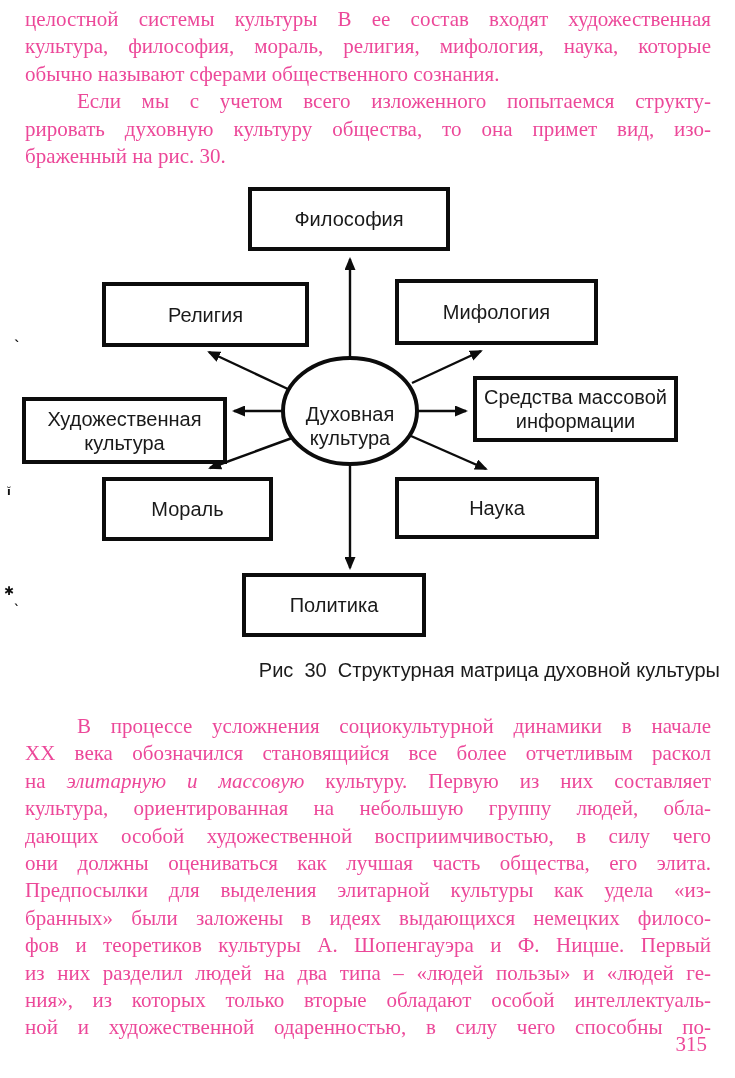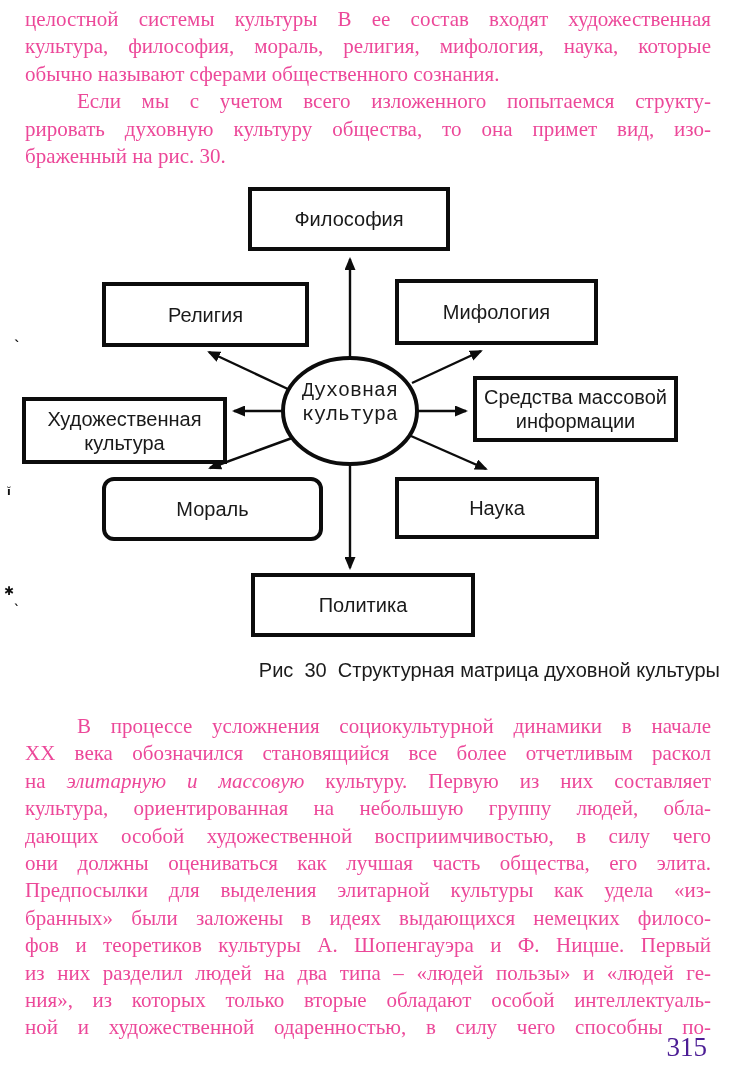--- a/index.html
+++ b/index.html
@@ -39,21 +39,21 @@
   #figure-caption{
     position:absolute;left:0;top:656px;width:720px;height:28px;line-height:28px;
     text-align:right;white-space:pre;
     font-family:"Liberation Sans","DejaVu Sans",sans-serif;
     font-size:20px;color:#1b1b1b;
   }
   
   #page-number{
     position:absolute;right:28px;top:1032px;
     font-family:"Liberation Serif","DejaVu Serif",serif;
-    font-size:27px;color:#4c1d95;
+    font-size:21px;color:#ec4899;
   }
   
   .scan-mark{
     position:absolute;font-family:"DejaVu Sans",sans-serif;color:#111;
     line-height:1;font-weight:bold;
   }
 </style>
 </head>
 <body>
 
@@ -95,30 +95,30 @@
         <span>Мифология</span>
       </div>
       <div class="dbox" style="left: 22px; top: 377px; width: 205px; height: 67px; margin-top: 20px;">
         <span>Художественная</span>
         <span>культура</span>
       </div>
       <div class="dbox" style="left: 473px; top: 376px; width: 205px; height: 66px;">
         <span>Средства массовой</span>
         <span>информации</span>
       </div>
-      <div class="dbox" style="left: 102px; top: 477px; width: 221px; height: 64px; border-radius: 12px;">
+      <div class="dbox" style="left: 102px; top: 477px; width: 171px; height: 64px;">
         <span>Мораль</span>
       </div>
       <div class="dbox" style="left: 395px; top: 477px; width: 204px; height: 62px;">
         <span>Наука</span>
       </div>
-      <div class="dbox" style="left: 251px; top: 573px; width: 224px; height: 64px;">
+      <div class="dbox" style="left: 242px; top: 573px; width: 184px; height: 64px;">
         <span>Политика</span>
       </div>
-      <div class="clabel" style="left: 283px; top: 350px; width: 134px; height: 106px; font-family: Liberation Mono, monospace;">
+      <div class="clabel" style="left: 283px; top: 373px; width: 134px; height: 106px;">
         <span>Духовная</span>
         <span>культура</span>
       </div>
     </div>
 
   <div id="figure-caption">Рис  30  Структурная матрица духовной культуры</div>
 
   <div id="bottom-text" class="tblock">
       <div class="tl ind"><span>В процессе усложнения социокультурной динамики в начале</span></div>
       <div class="tl"><span>XX века обозначился становящийся все более отчетливым раскол</span></div>

